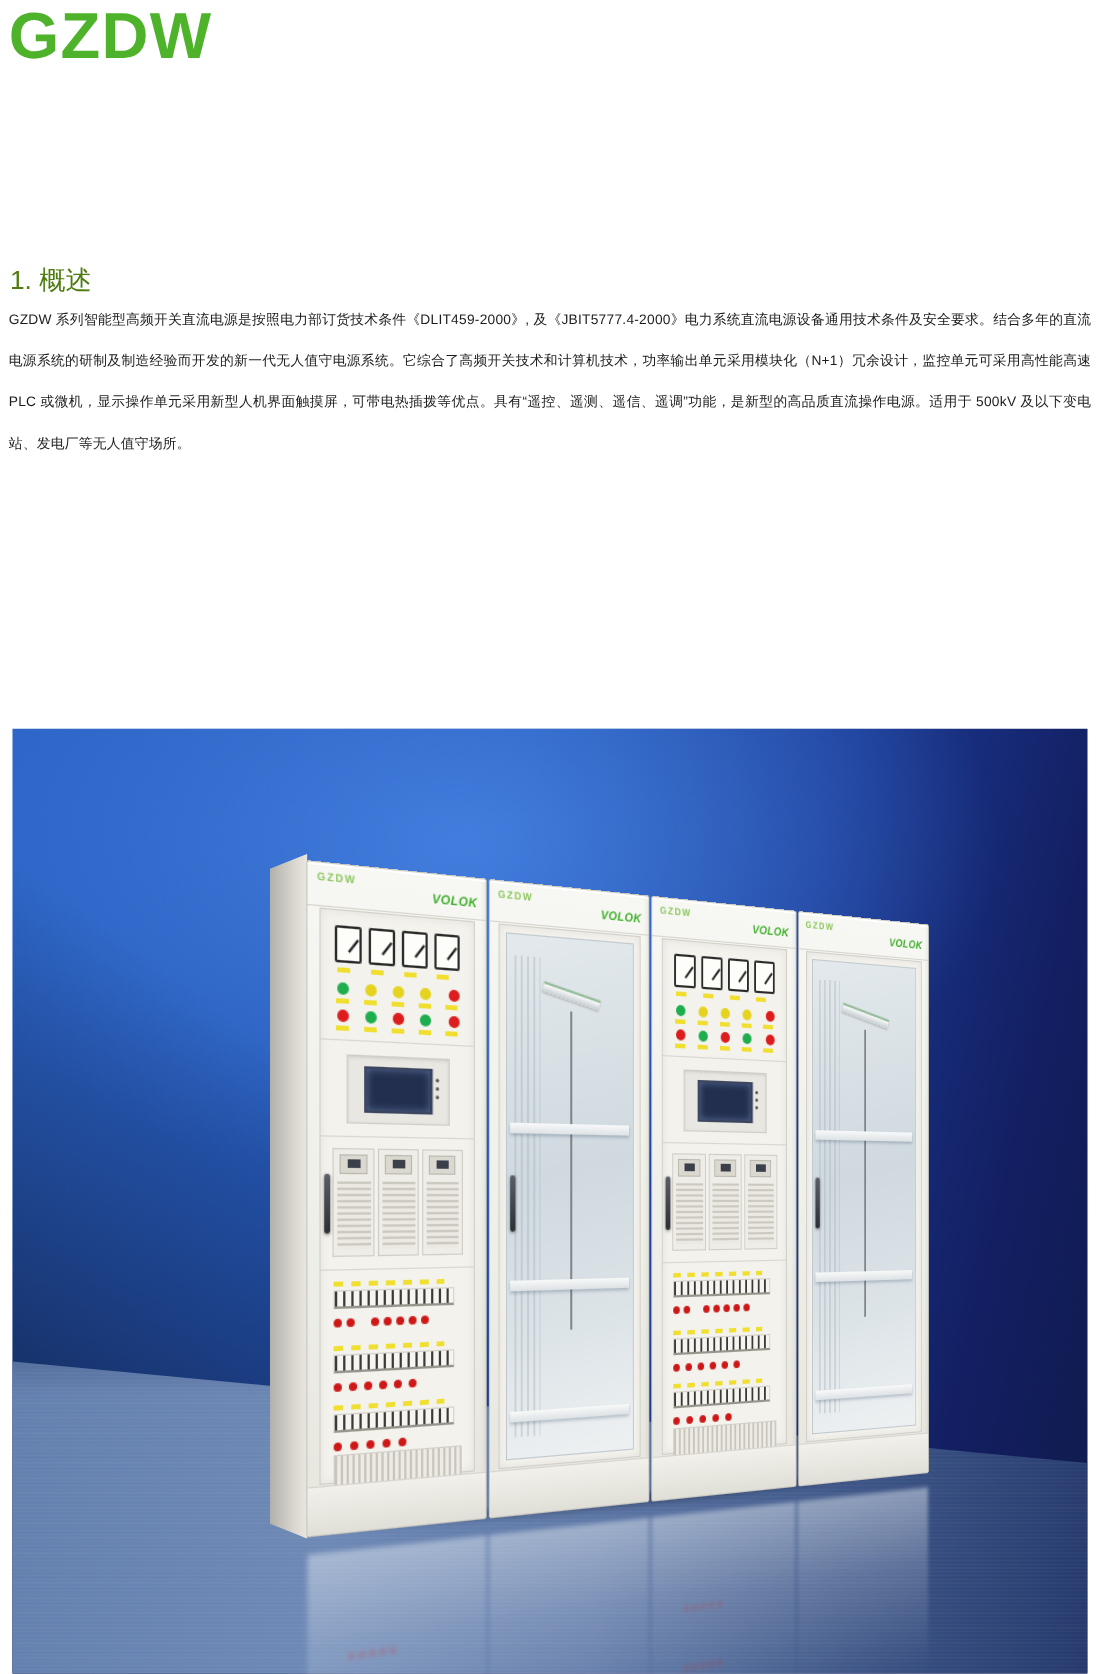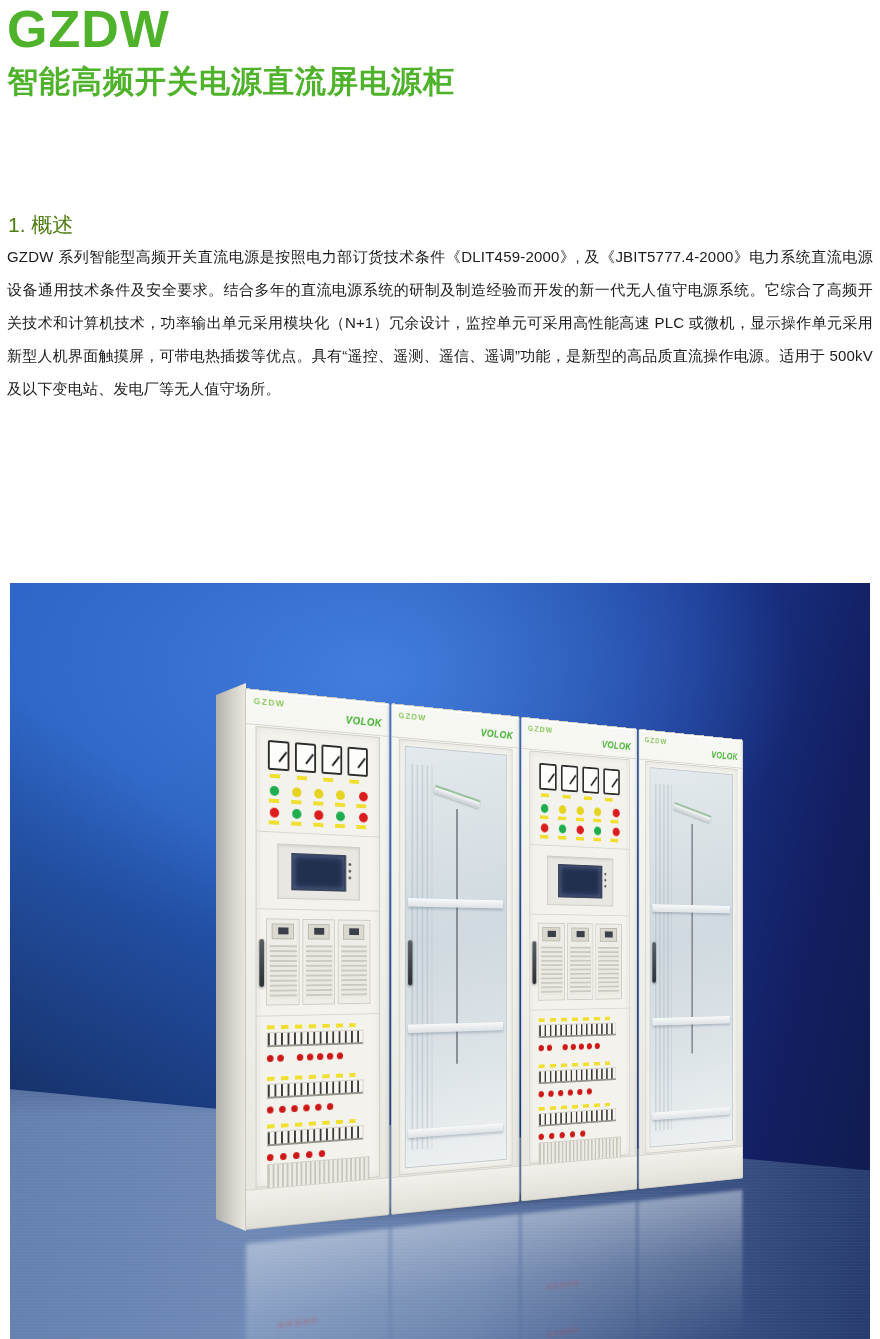--- a/index.html
+++ b/index.html
@@ -9,21 +9,21 @@
   }
   .doc{position:absolute;inset:0;}
   
   h1{position:absolute;left:7px;top:2px;margin:0;font-size:52px;line-height:54px;
      font-weight:bold;color:#4eb32a;letter-spacing:1px;}
   h2{position:absolute;left:7px;top:60px;margin:0;font-size:31px;line-height:44px;
      font-weight:bold;color:#4eb32a;letter-spacing:1px;}
   h3{position:absolute;left:8px;top:210px;margin:0;font-size:21px;line-height:30px;
      font-weight:500;color:#4d7c0f;}
   p.body-text{position:absolute;left:7px;top:240px;width:866px;margin:0;
-     font-size:15px;line-height:33px;color:#1b1b1b;text-align:justify;letter-spacing:.2px;}
+     font-size:11px;line-height:33px;color:#1b1b1b;text-align:justify;letter-spacing:.2px;}
   
   .photo{position:absolute;left:10px;top:583px;width:860px;height:756px;overflow:hidden;
     background:
       linear-gradient(215deg, rgba(8,11,34,0) 52%, rgba(8,11,34,.72) 92%),
       radial-gradient(80% 60% at 42% 12%, rgba(70,130,226,.9) 0%, rgba(70,130,226,0) 62%),
       linear-gradient(103deg,#2b64c6 0%,#2456b4 40%,#1b3a94 65%,#131f62 85%,#0f1a4a 100%);
   }
   .floor{position:absolute;left:0;top:455px;width:860px;height:301px;z-index:1;
     clip-path:polygon(0 17%,100% 44%,100% 100%,0 100%);
     background:
@@ -121,21 +121,20 @@
   .rf-dots{position:absolute;left:22%;width:4px;height:4px;border-radius:50%;background:rgba(205,45,45,.55);
     box-shadow:9px 0 rgba(205,45,45,.55),18px 0 rgba(205,45,45,.55),27px 0 rgba(205,45,45,.55),36px 0 rgba(205,45,45,.55);}
   .ra{top:84px;} .rb{top:138px;}
 </style>
 </head>
 <body>
 
 <div class="doc">
 
   <h1>GZDW</h1>
-  <h2>智能高频开关电源直流屏电源柜</h2>
   <h3>1. 概述</h3>
   <p class="body-text">GZDW 系列智能型高频开关直流电源是按照电力部订货技术条件《DLIT459-2000》, 及《JBIT5777.4-2000》电力系统直流电源设备通用技术条件及安全要求。结合多年的直流电源系统的研制及制造经验而开发的新一代无人值守电源系统。它综合了高频开关技术和计算机技术，功率输出单元采用模块化（N+1）冗余设计，监控单元可采用高性能高速 PLC 或微机，显示操作单元采用新型人机界面触摸屏，可带电热插拨等优点。具有“遥控、遥测、遥信、遥调”功能，是新型的高品质直流操作电源。适用于 500kV 及以下变电站、发电厂等无人值守场所。</p>
 
   <div class="photo">
     <div class="floor"></div>
     <div class="side"></div>
 
     <div class="scene">
       <div class="contact"></div>
 

